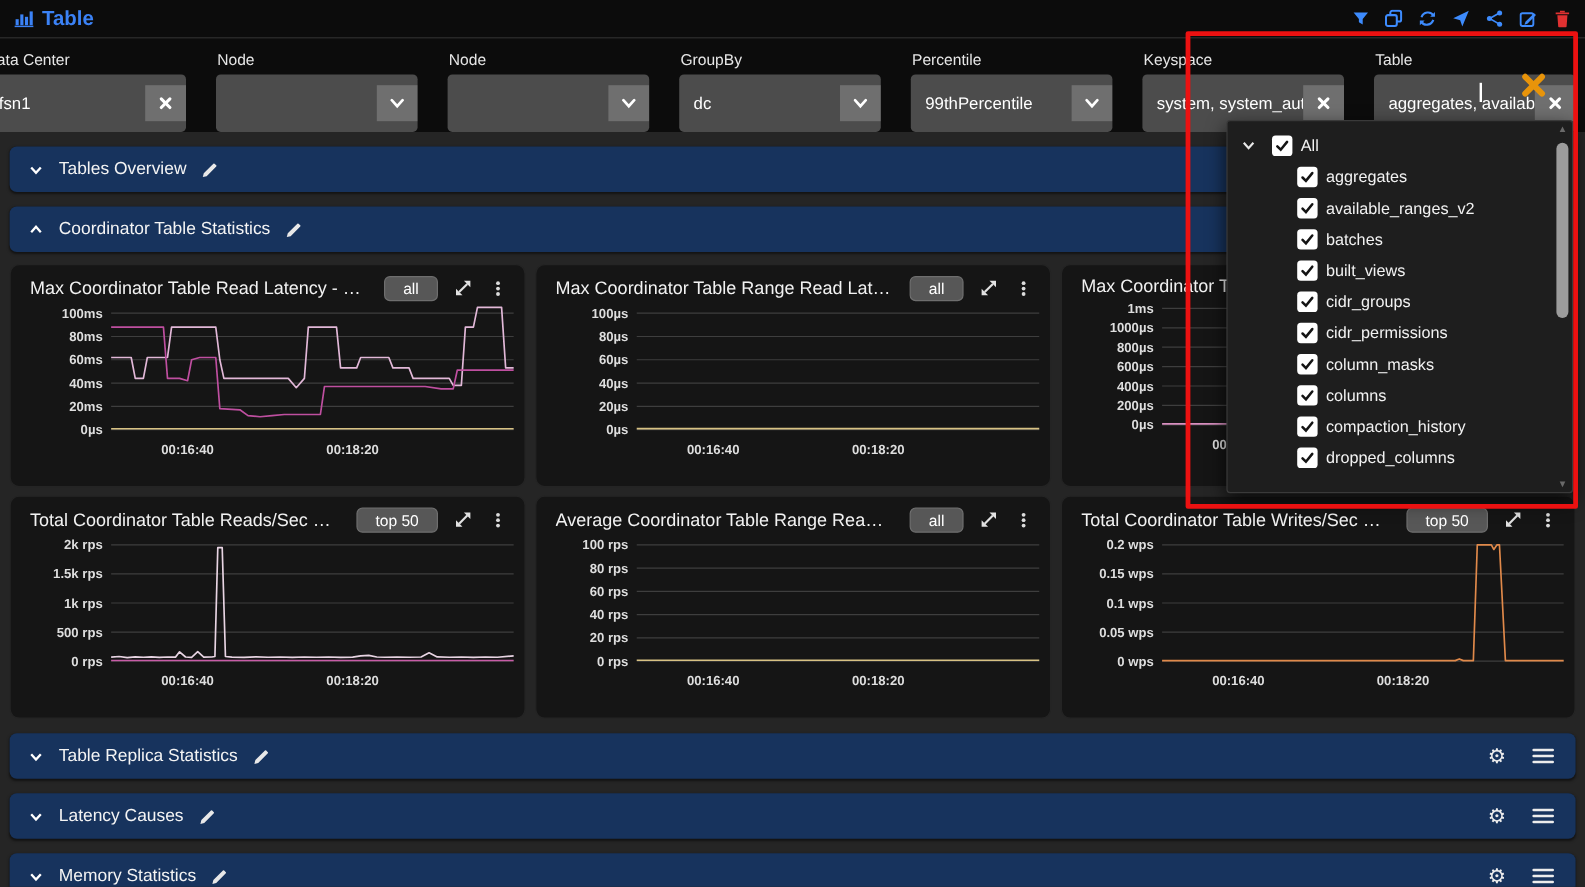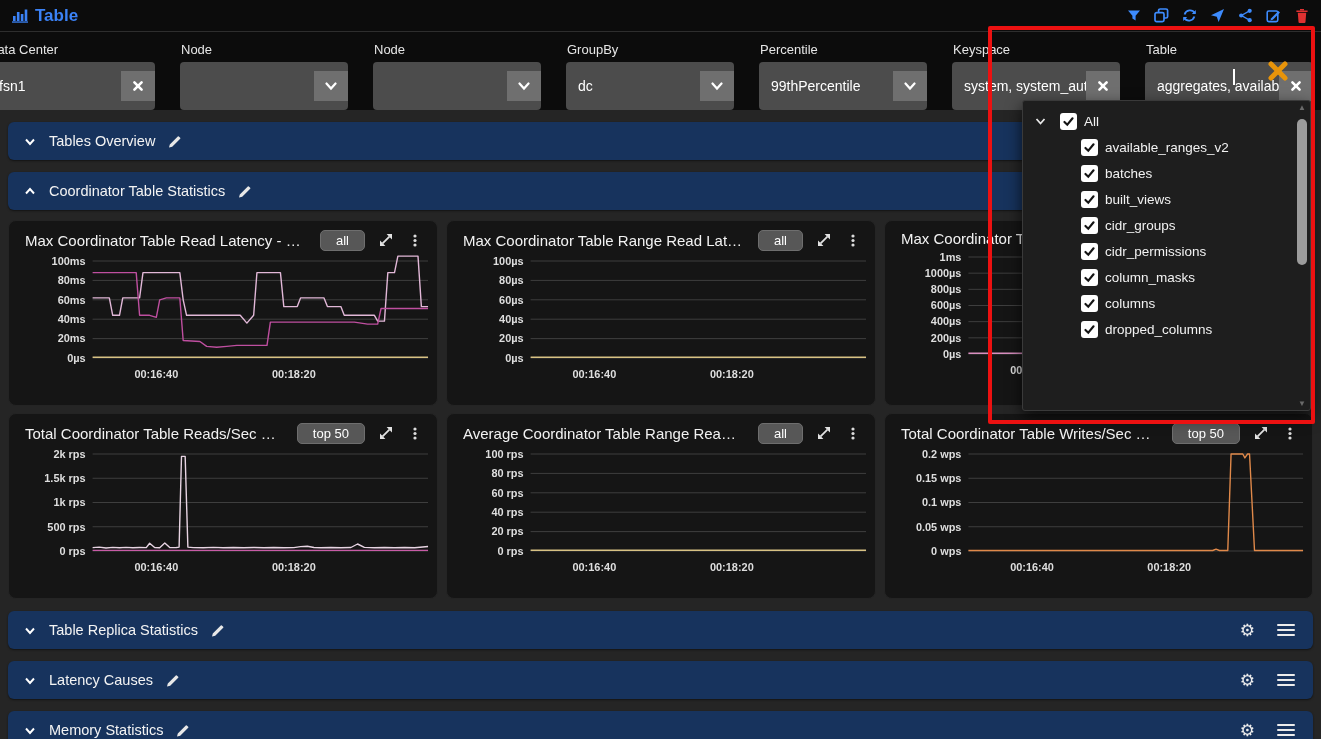--- a/index.html
+++ b/index.html
@@ -531,20 +531,28 @@
           </svg>
         </span>
         <span>All</span>
       </div>
       <div class="ditem">
         <span class="cbx">
           <svg width="13" height="13" viewBox="0 0 16 16">
             <polyline points="3,8.5 6.5,12 13,4" fill="none" stroke="#141414" stroke-width="2.6" stroke-linecap="round"></polyline>
           </svg>
         </span>
+        <span>aggregates</span>
+      </div>
+      <div class="ditem">
+        <span class="cbx">
+          <svg width="13" height="13" viewBox="0 0 16 16">
+            <polyline points="3,8.5 6.5,12 13,4" fill="none" stroke="#141414" stroke-width="2.6" stroke-linecap="round"></polyline>
+          </svg>
+        </span>
         <span>available_ranges_v2</span>
       </div>
       <div class="ditem">
         <span class="cbx">
           <svg width="13" height="13" viewBox="0 0 16 16">
             <polyline points="3,8.5 6.5,12 13,4" fill="none" stroke="#141414" stroke-width="2.6" stroke-linecap="round"></polyline>
           </svg>
         </span>
         <span>batches</span>
       </div>
@@ -580,20 +588,28 @@
         </span>
         <span>column_masks</span>
       </div>
       <div class="ditem">
         <span class="cbx">
           <svg width="13" height="13" viewBox="0 0 16 16">
             <polyline points="3,8.5 6.5,12 13,4" fill="none" stroke="#141414" stroke-width="2.6" stroke-linecap="round"></polyline>
           </svg>
         </span>
         <span>columns</span>
+      </div>
+      <div class="ditem">
+        <span class="cbx">
+          <svg width="13" height="13" viewBox="0 0 16 16">
+            <polyline points="3,8.5 6.5,12 13,4" fill="none" stroke="#141414" stroke-width="2.6" stroke-linecap="round"></polyline>
+          </svg>
+        </span>
+        <span>compaction_history</span>
       </div>
       <div class="ditem">
         <span class="cbx">
           <svg width="13" height="13" viewBox="0 0 16 16">
             <polyline points="3,8.5 6.5,12 13,4" fill="none" stroke="#141414" stroke-width="2.6" stroke-linecap="round"></polyline>
           </svg>
         </span>
         <span>dropped_columns</span>
       </div>
     </div>

